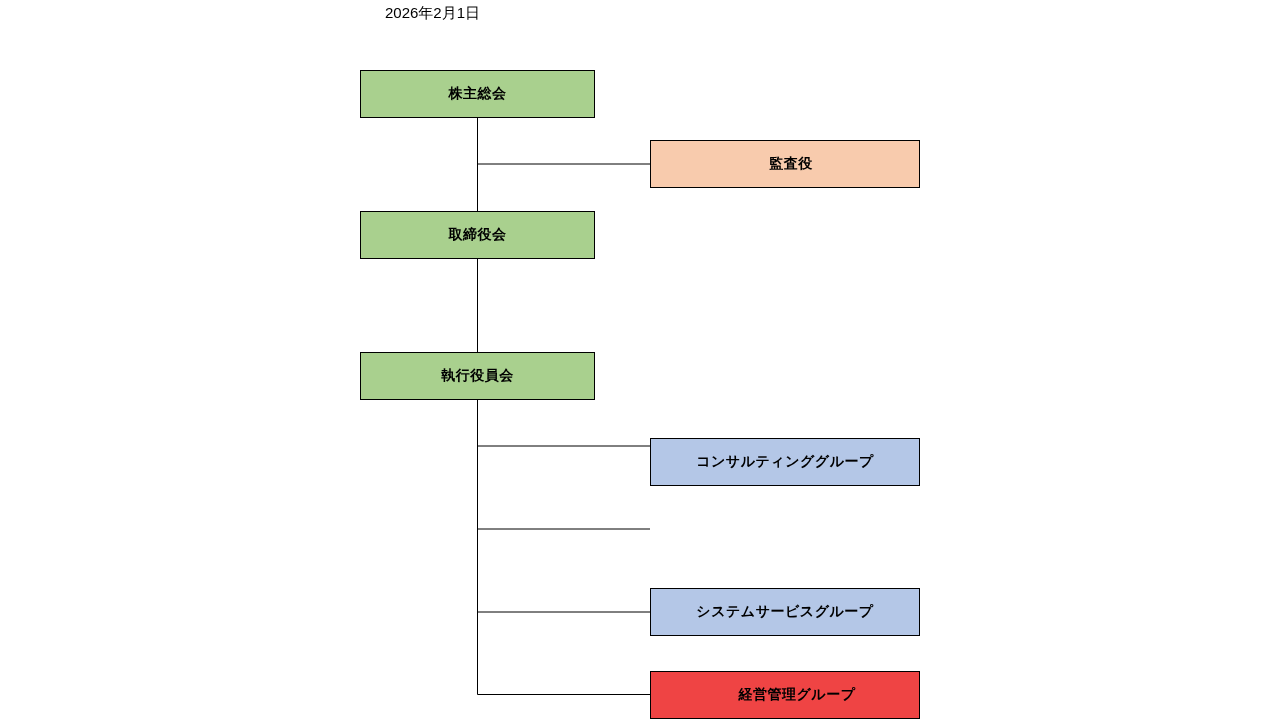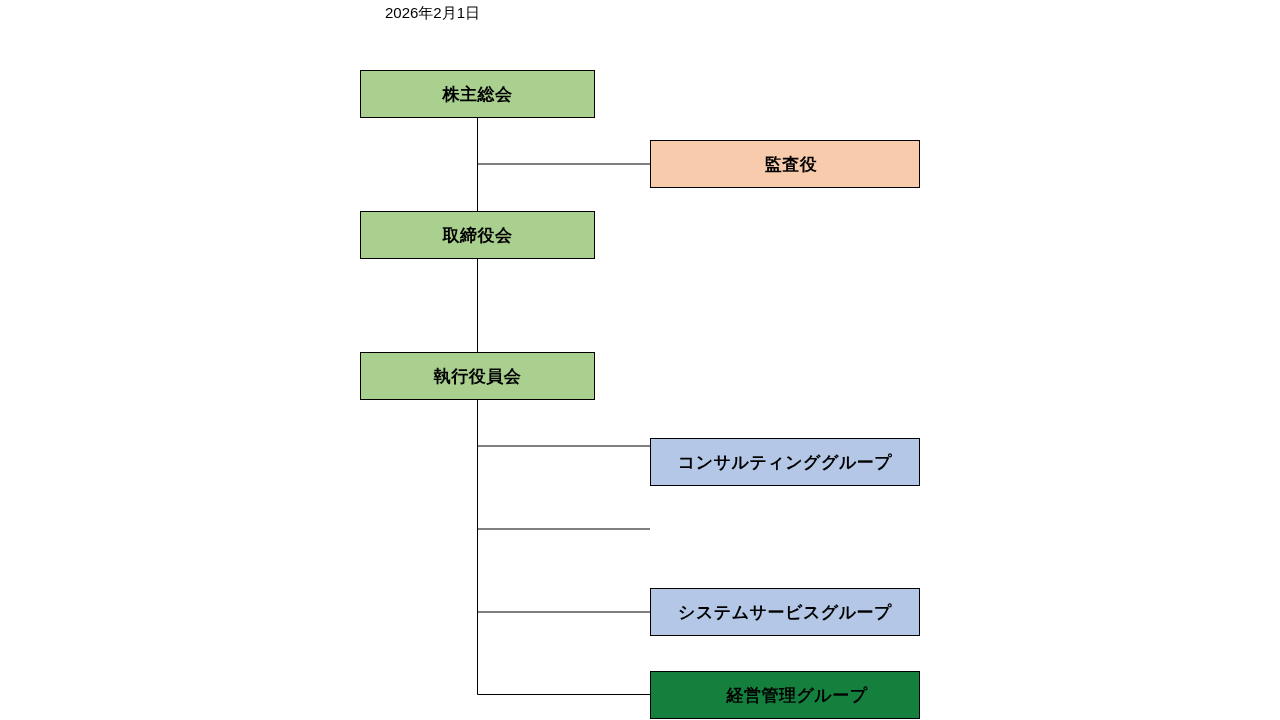--- a/index.html
+++ b/index.html
@@ -34,21 +34,21 @@
     stroke: #000000;
     stroke-width: 1;
   }
   .node {
     position: absolute;
     box-sizing: border-box;
     border: 1px solid #000000;
     display: flex;
     align-items: center;
     justify-content: center;
-    font-size: 17px;
+    font-size: 14px;
     font-weight: bold;
     color: #000000;
     letter-spacing: 0.5px;
     white-space: nowrap;
   }
   .node-left  { left: 360px; width: 235px; height: 48px; }
   .node-right { left: 650px; width: 270px; height: 48px; }
   .pos-shareholders { top: 70px;  }
   .pos-auditor      { top: 140px; }
   .pos-board        { top: 211px; }
@@ -94,17 +94,17 @@
 
   <div class="node node-right pos-consulting" style="background-color: rgb(180, 199, 231);">
     <span>コンサルティンググループ</span>
   </div>
 
 
   <div class="node node-right pos-system" style="background-color: rgb(180, 199, 231); text-align: right;">
     <span>システムサービスグループ</span>
   </div>
 
-  <div class="node node-right pos-management" style="background-color: #15803d; padding-left: 24px;">
+  <div class="node node-right pos-management" style="background-color: #ef4444; padding-left: 24px;">
     <span>経営管理グループ</span>
   </div>
 
 </div>
 
 </body></html>

